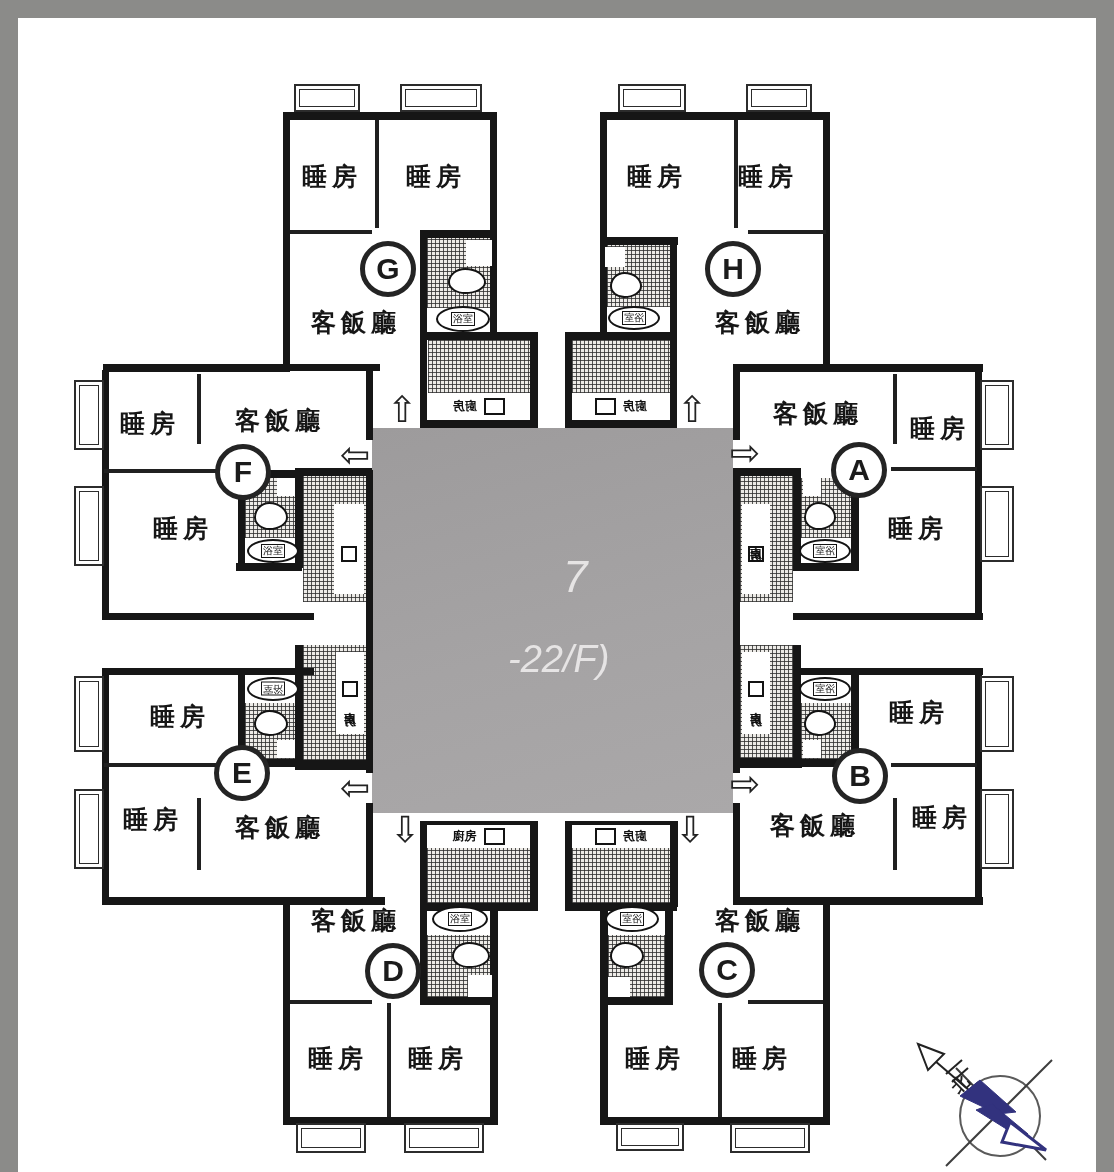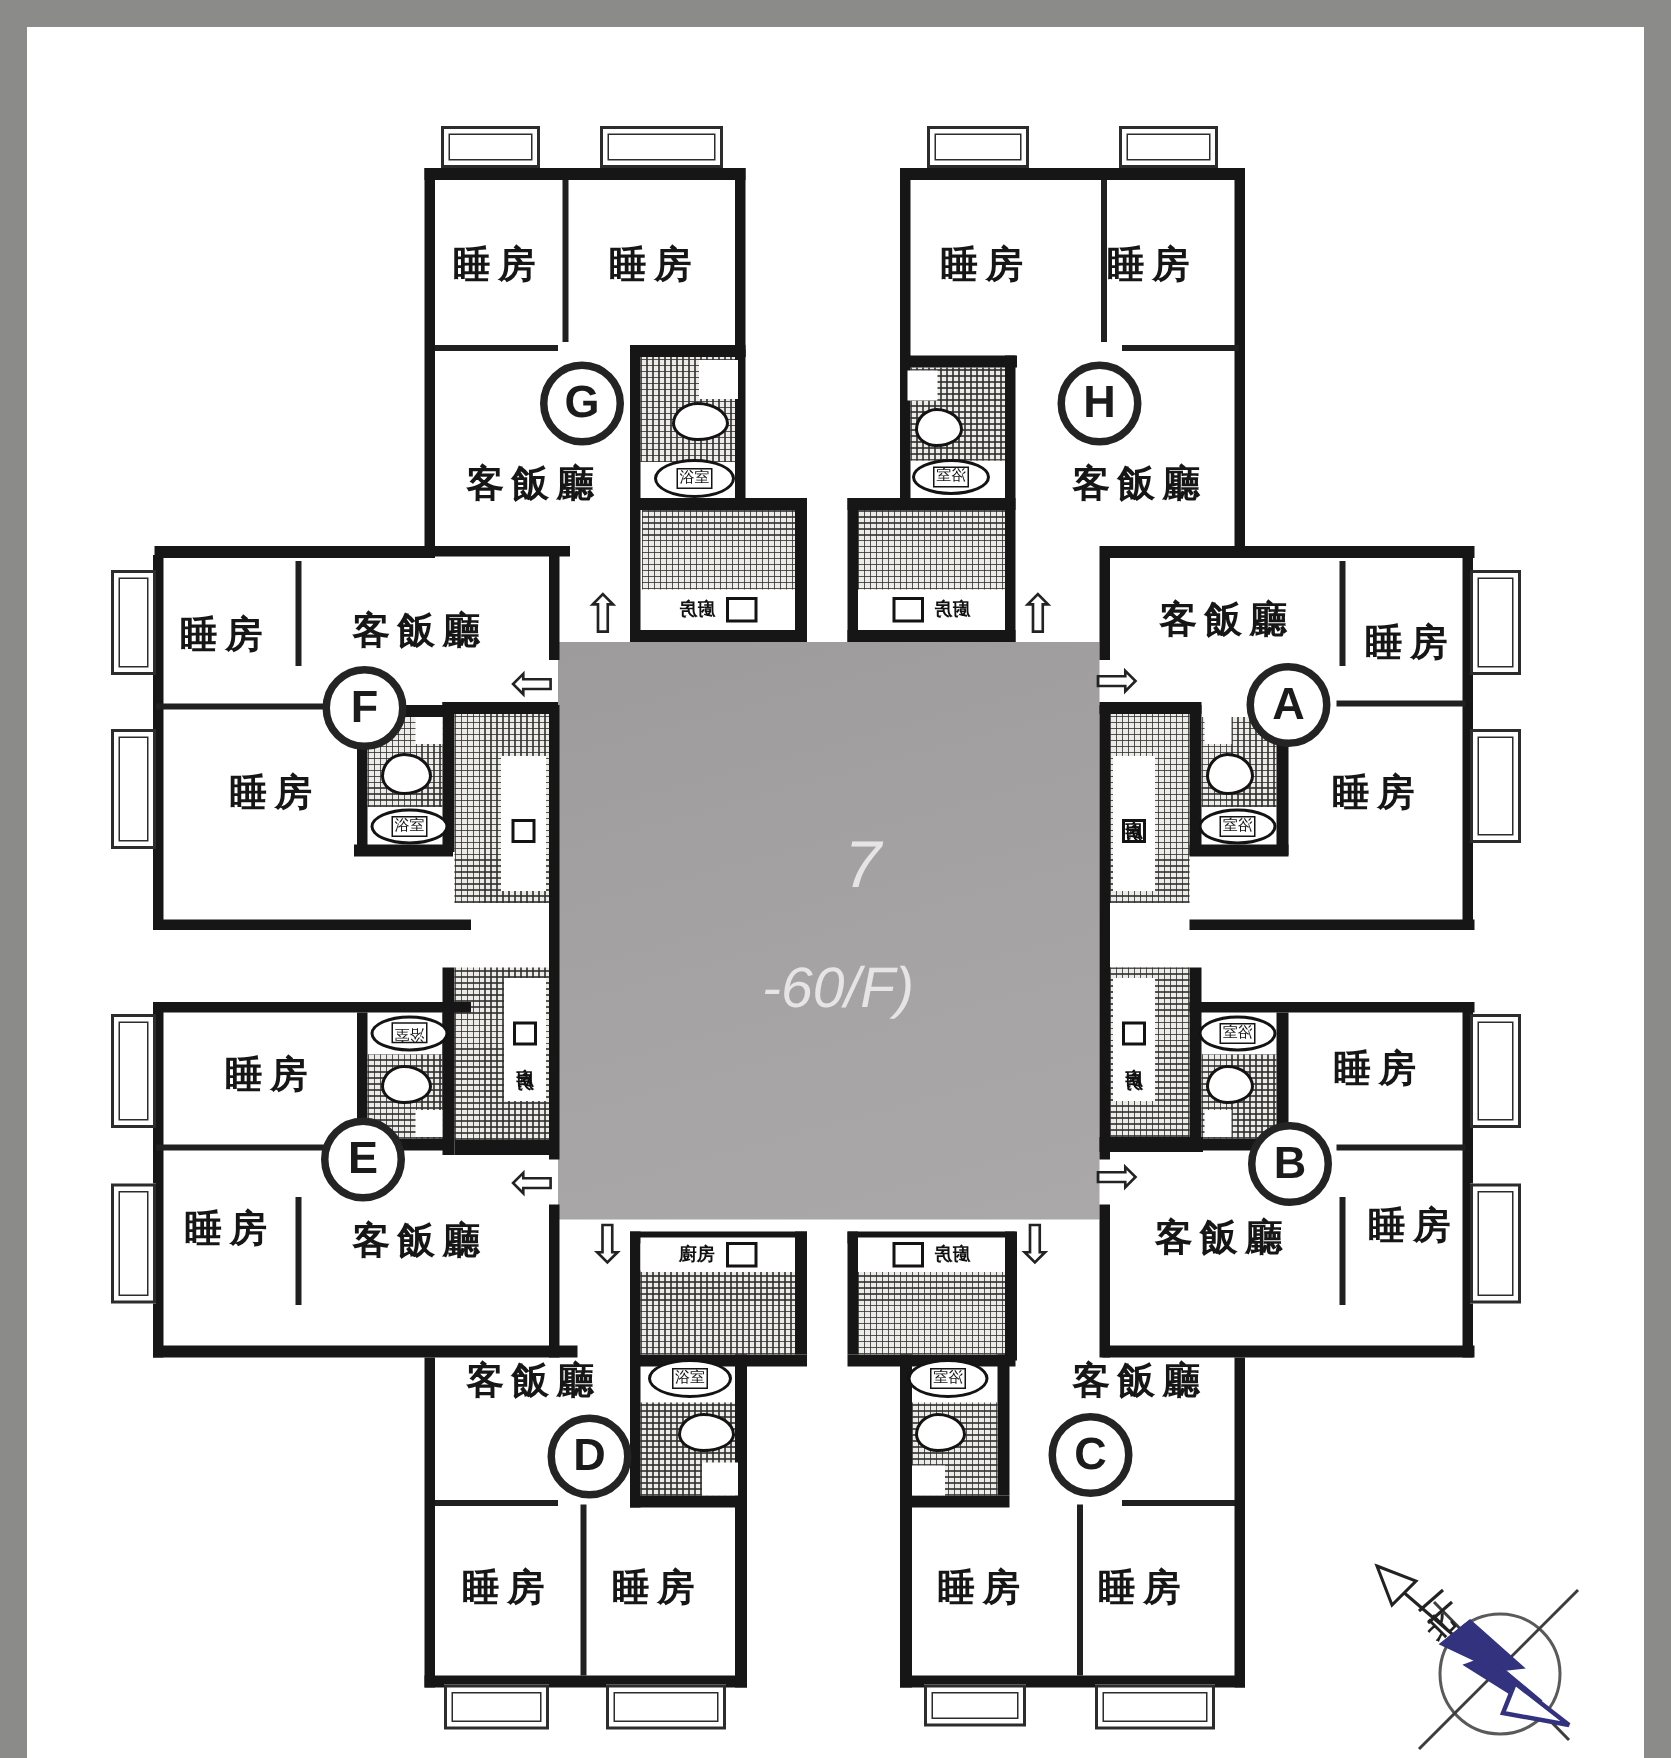--- a/index.html
+++ b/index.html
@@ -46,21 +46,21 @@
 <body>
 
 <div id="stage">
 
   <div class="frame" style="left:0;top:0;width:1114px;height:18px"></div>
   <div class="frame" style="left:0;top:0;width:18px;height:1172px"></div>
   <div class="frame" style="left:1096px;top:0;width:18px;height:1172px"></div>
 
   <div class="core"></div>
   <div class="core-line" style="left:563px;top:552px;font-size:44px">7</div>
-  <div class="core-line" style="left:508px;top:638px;font-size:38px">-60/F)</div>
+  <div class="core-line" style="left:508px;top:638px;font-size:38px">-22/F)</div>
 
   <div class="w" style="left:283px;top:112px;width:214px;height:8px"></div>
   <div class="w" style="left:600px;top:112px;width:230px;height:8px"></div>
   <div class="w" style="left:283px;top:112px;width:7px;height:259px"></div>
   <div class="w" style="left:823px;top:112px;width:7px;height:259px"></div>
   <div class="w" style="left:490px;top:112px;width:7px;height:126px"></div>
   <div class="w" style="left:600px;top:112px;width:7px;height:133px"></div>
   <div class="tw" style="left:375px;top:120px;width:4px;height:108px"></div>
   <div class="tw" style="left:734px;top:120px;width:4px;height:108px"></div>
   <div class="tw" style="left:290px;top:230px;width:82px;height:4px"></div>

